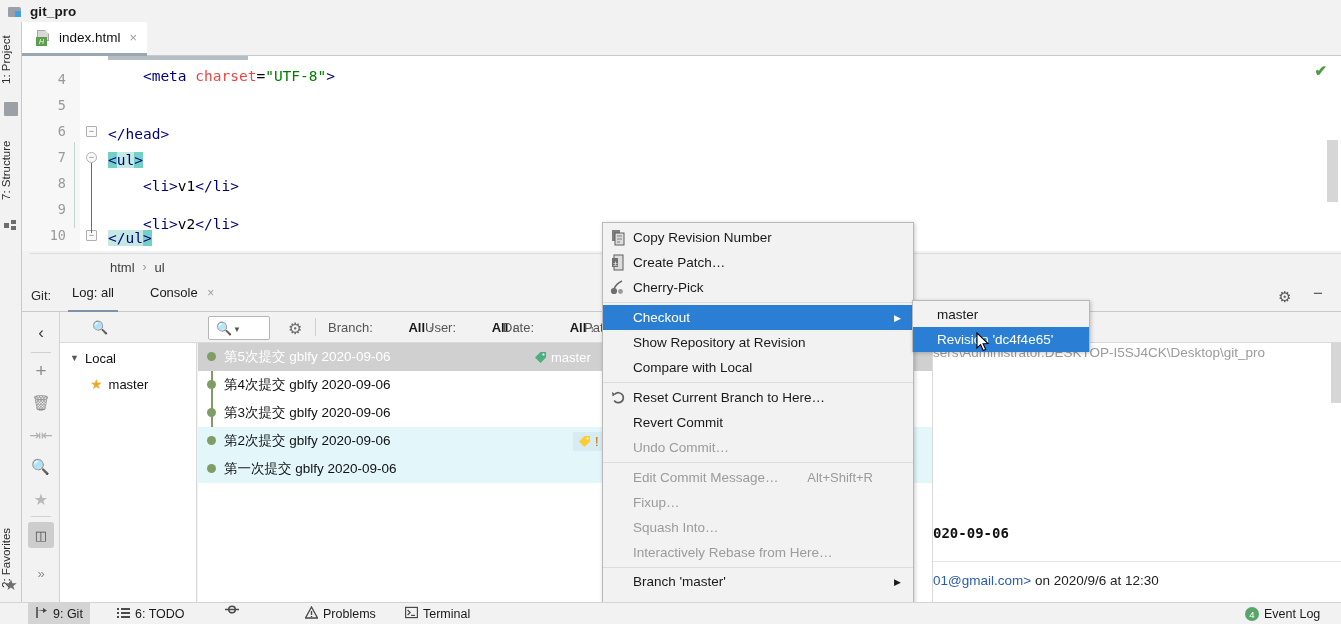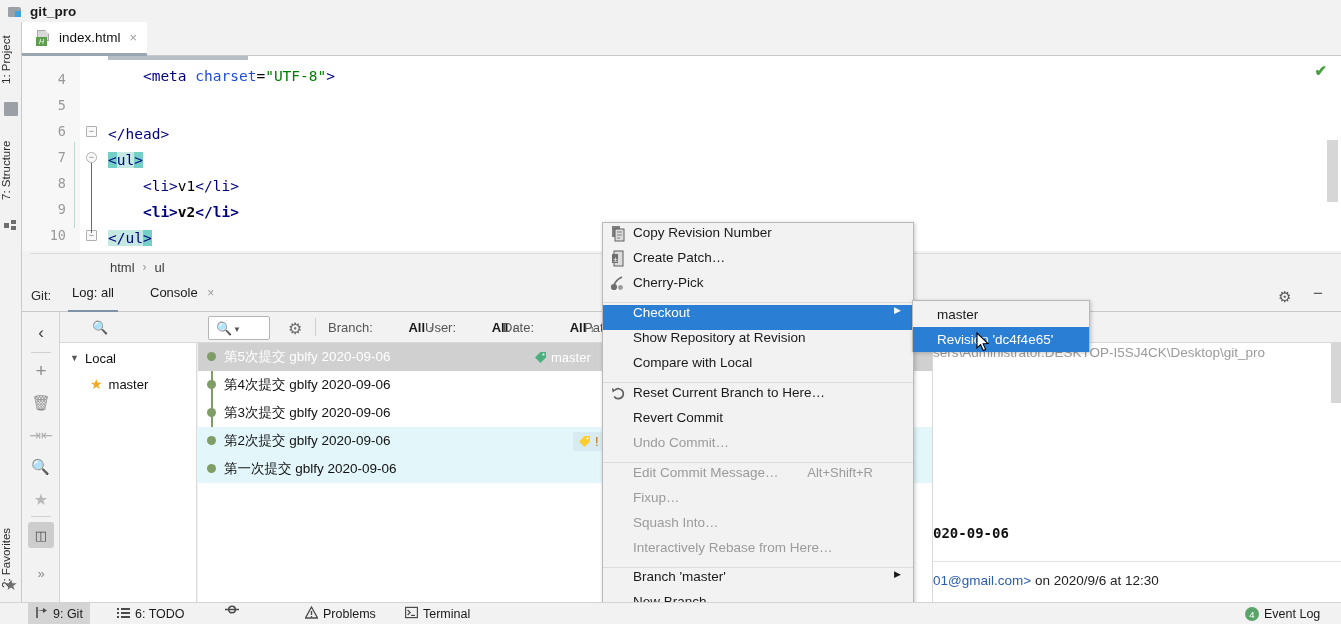--- a/index.html
+++ b/index.html
@@ -71,21 +71,21 @@
   .codeline { position: absolute; left: 86px; white-space: pre;
           font-family: "DejaVu Sans Mono", monospace; font-size: 14.5px; color: #000; }
   .fold {
     position:absolute; left:64px; width:11px; height:11px; border:1px solid #b0b0b0;
     background:#fafafa; color:#777; font-size:9px; line-height:9px; text-align:center;
     border-radius:1px;
   }
   .fold-v { position:absolute; left:69px; width:1px; background:#4b7a66; }
   .guide { position:absolute; left:52px; width:1px; background:#c2d5cc; }
   .tok-tag { color:#000080; }
-  .tok-attr { color:#1d4ed8; }
+  .tok-attr { color:#ef4444; }
   .tok-str { color:#008000; }
   .hl { background:#74cfc6; }
   .hl-soft { background:#c5e8e3; }
   .check { position:absolute; right:14px; top:6px; color:#4a9e3f; font-size:15px; font-weight:bold;}
   .vscroll { position:absolute; right:3px; top:84px; width:11px; height:62px; background:#d6d6d6; }
   .hscroll-top { position:absolute; left:86px; top:0px; width:140px; height:4px; background:#b5bec5; }
 
   
   .breadcrumb {
     position:absolute; left:30px; top:253px; width:1319px; height:27px;
@@ -146,21 +146,21 @@
   .badge4 { width:14px; height:14px; border-radius:50%; background:#5aa469; color:#fff; font-size:9.5px;
             display:flex; align-items:center; justify-content:center; }
 
   
   .ctxmenu {
     position:absolute; left:602px; top:222px; width:312px; height:402px;
     background:#f2f2f2; border:1px solid #b9b9b9; box-shadow: 1px 1px 4px rgba(0,0,0,.22);
     overflow:hidden;
   }
   .mi {
-    position:absolute; left:0; width:310px; height:25px; display:flex; 
+    position:absolute; left:0; width:310px; height:25px; display:flex; align-items:center;
     font-size:13.5px; color:#1a1a1a; padding-left:30px; white-space:nowrap; cursor:default;
   }
   .mi.sel { background:#2a7fd4; color:#ffffff; }
   .mi.dis { color:#9b9b9b; }
   .mi .accel { position:absolute; right:40px; font-size:13px; }
   .mi .arrow { position:absolute; right:12px; font-size:9px; }
   .mi .mico { position:absolute; left:7px; width:17px; height:17px; }
   .msep { position:absolute; left:0; width:310px; height:1px; background:#dcdcdc; }
 
   .submenu {
@@ -235,21 +235,21 @@
 
     <div class="fold" style="top:70px;">−</div>
     <div class="fold" style="top:96px; border-radius:50%;">−</div>
     <div class="fold" style="top:174px;">−</div>
     <div class="fold-v" style="top:107px; height:70px;"></div>
 
     <div class="codeline" style="top:70px; left:86px;"><span class="tok-tag">&lt;/head&gt;</span></div>
     <div class="codeline" style="top:12px; left:86px;">    <span class="tok-tag">&lt;meta</span> <span class="tok-attr">charset</span>=<span class="tok-str">"UTF-8"</span><span class="tok-tag">&gt;</span></div>
     <div class="codeline" style="top:96px; left:86px;"><span class="hl tok-tag">&lt;</span><span class="hl-soft tok-tag">ul</span><span class="hl tok-tag">&gt;</span></div>
     <div class="codeline" style="top:122px; left:86px;">    <span class="tok-tag">&lt;li&gt;</span>v1<span class="tok-tag">&lt;/li&gt;</span></div>
-    <div class="codeline" style="top:148px; left:86px;font-weight:bold;">    <span class="tok-tag">&lt;li&gt;</span>v2<span class="tok-tag">&lt;/li&gt;</span></div>
+    <div class="codeline" style="top:160px; left:86px;">    <span class="tok-tag">&lt;li&gt;</span>v2<span class="tok-tag">&lt;/li&gt;</span></div>
     <div class="codeline" style="top:174px; left:86px;"><span class="hl-soft tok-tag">&lt;/ul</span><span class="hl tok-tag">&gt;</span></div>
 
     <div class="check">✔</div>
     <div class="vscroll"></div>
   </div>
 
   <div class="breadcrumb">
     <span>html</span>
     <span class="sep">›</span>
     <span>ul</span>

